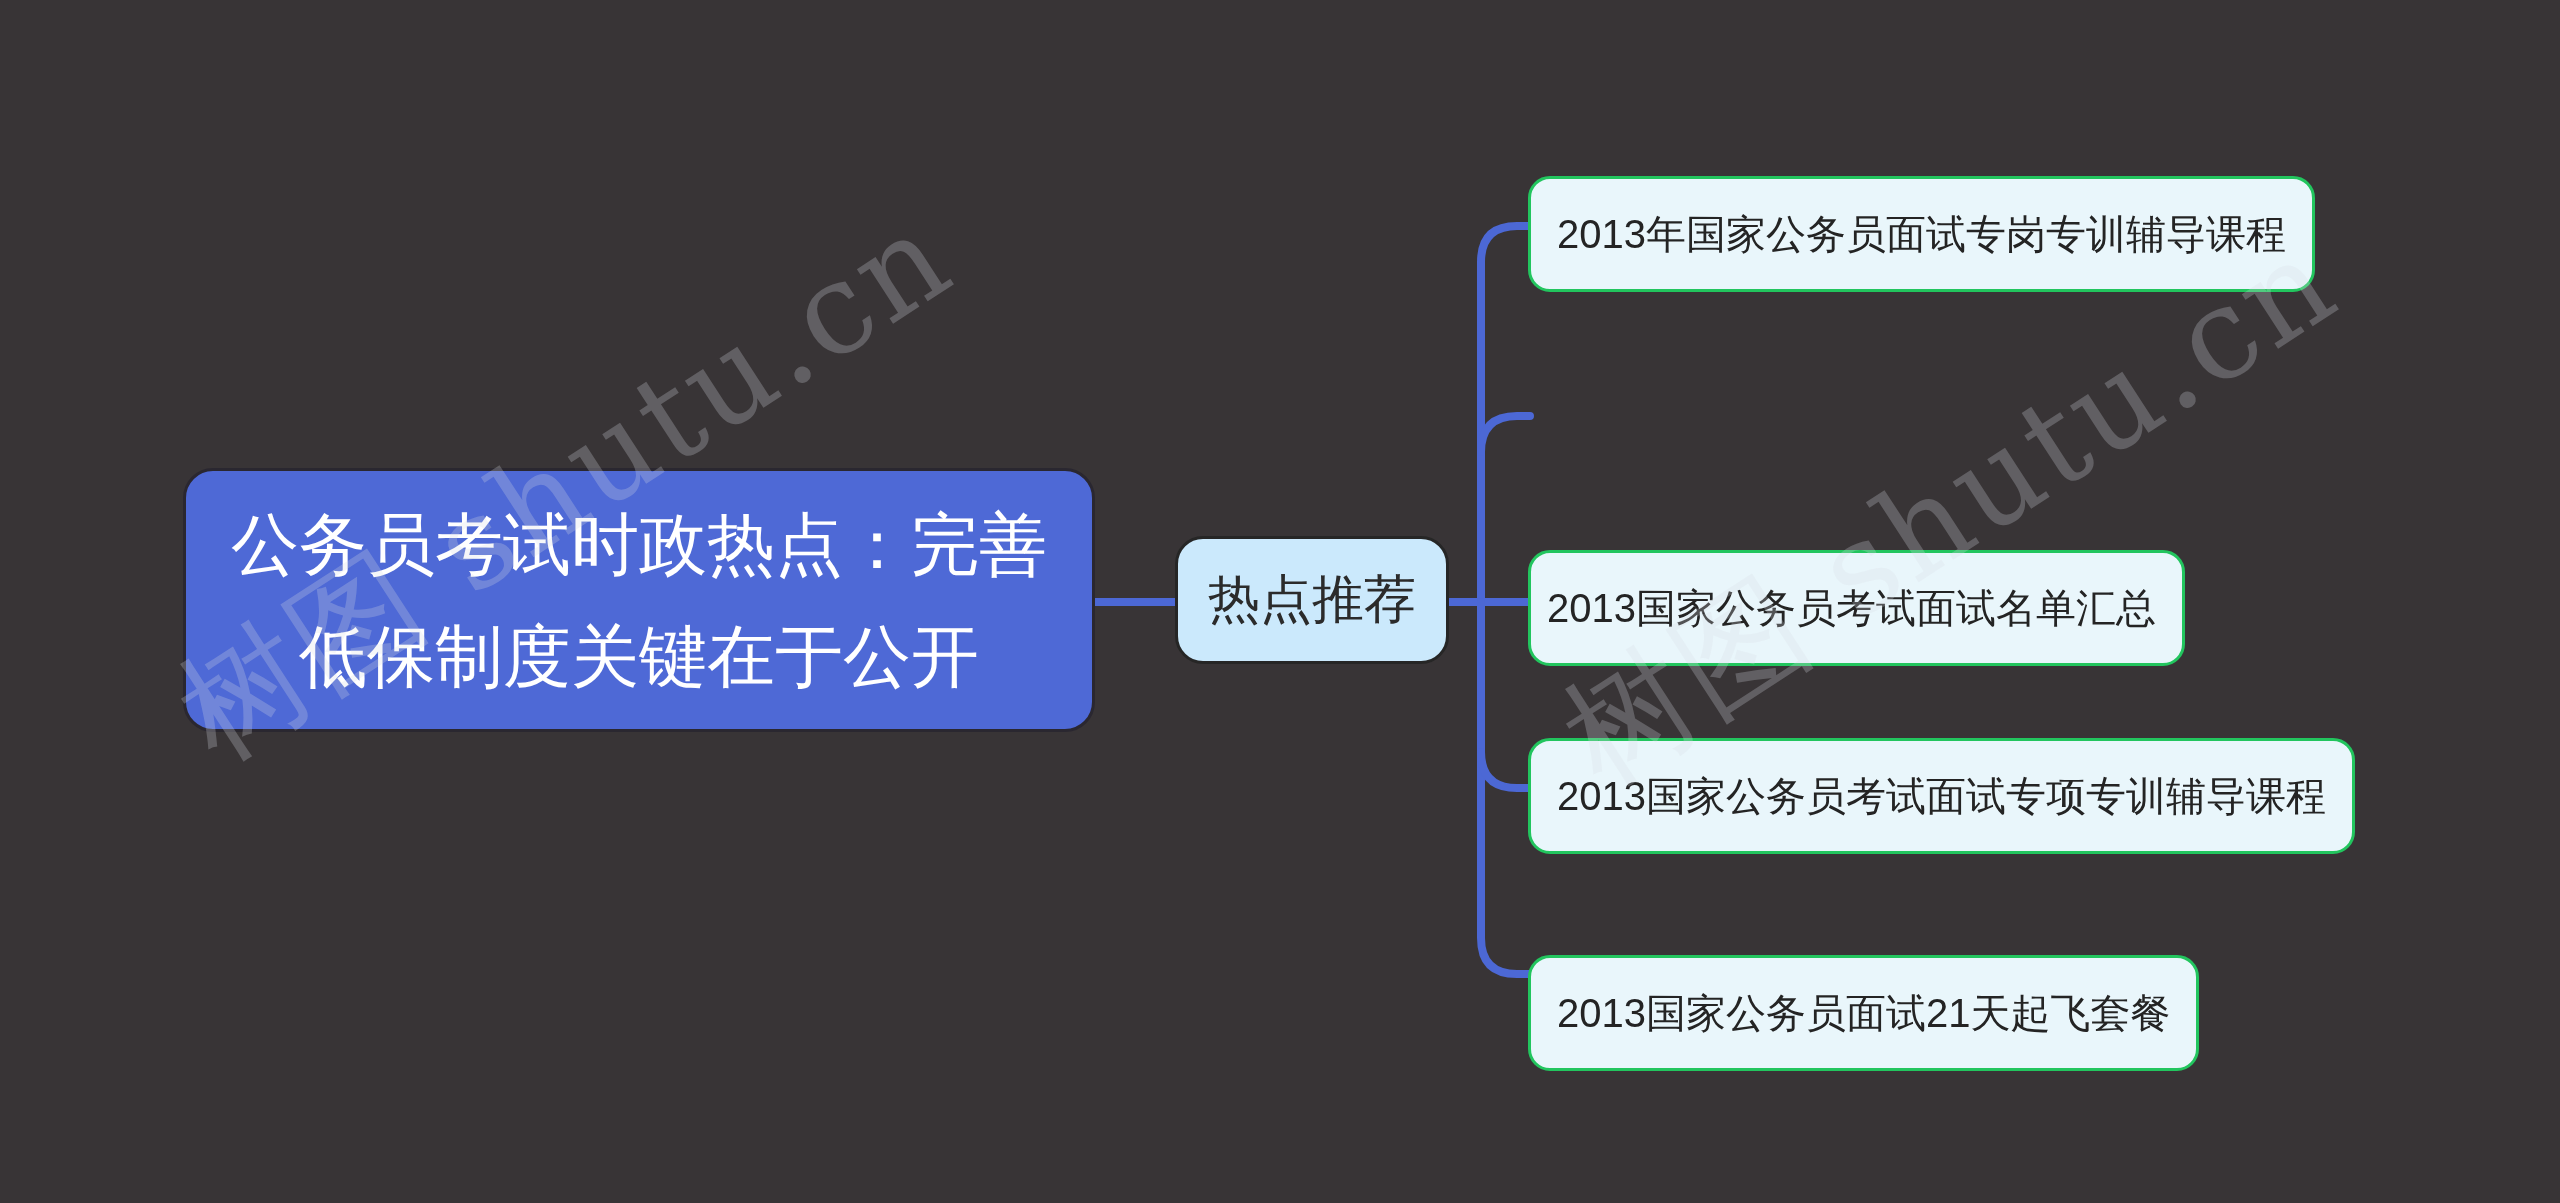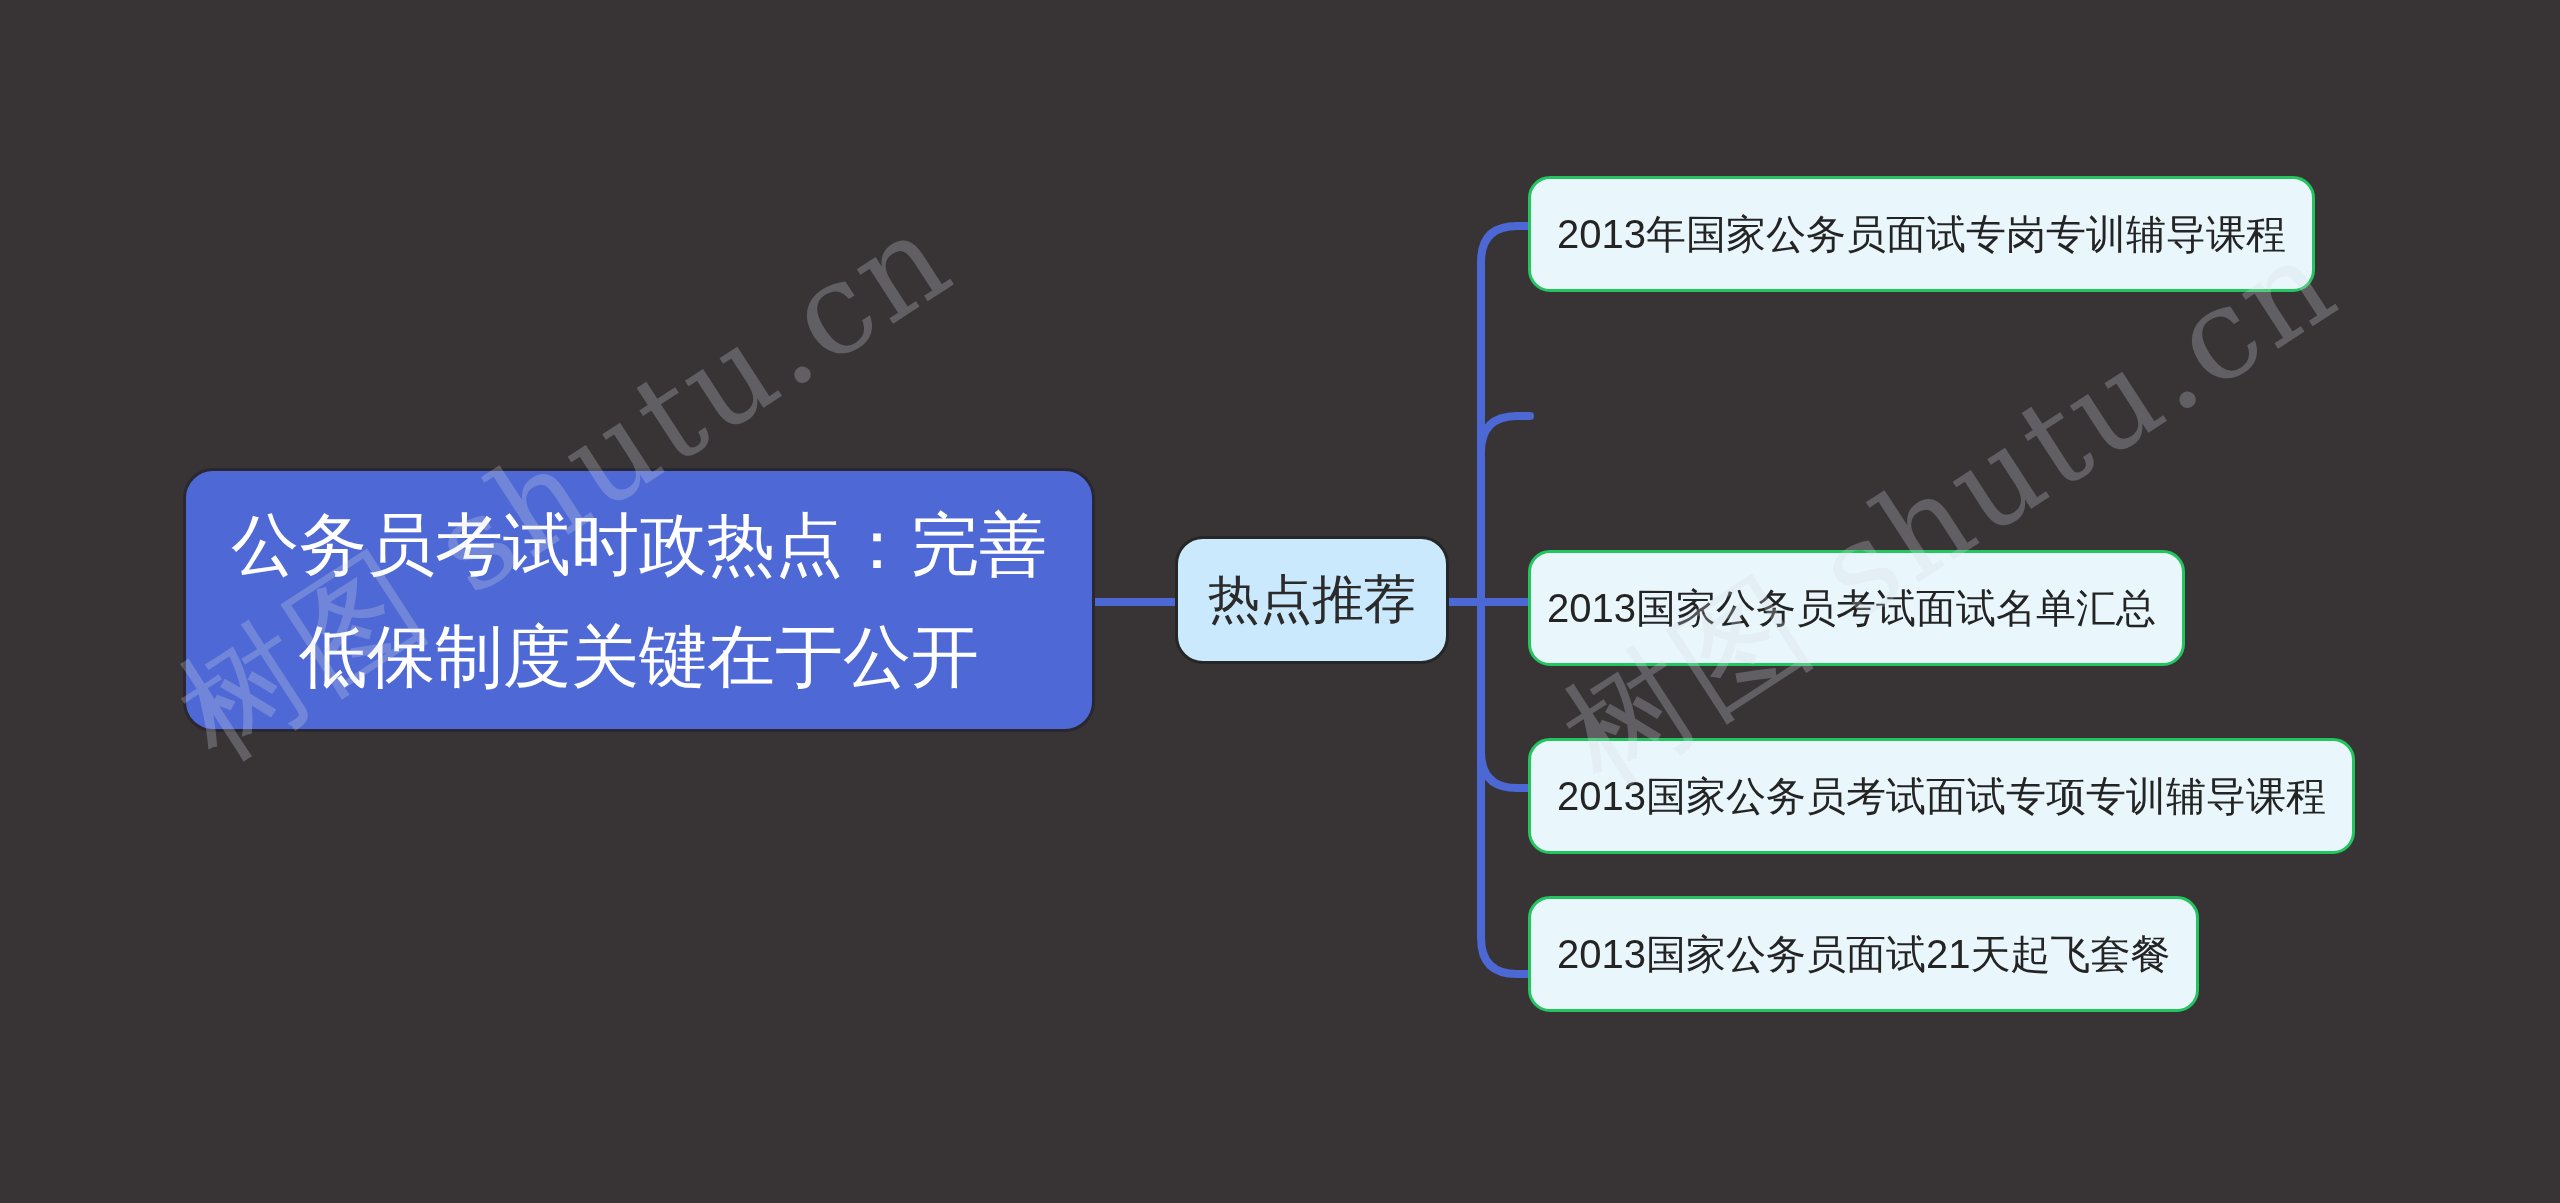--- a/index.html
+++ b/index.html
@@ -69,21 +69,21 @@
     background: #e9f6fb;
     border: 3px solid #22c55e;
     border-radius: 22px;
     color: #242424;
     font-size: 40px;
   }
   .leaf-0 { top: 176px; }
   .leaf-1 { top: 366px; }
   .leaf-2 { top: 550px; padding-left: 16px; }
   .leaf-3 { top: 738px; }
-  .leaf-4 { top: 896px; justify-content: flex-end; }
+  .leaf-4 { top: 955px; justify-content: flex-end; }
   .watermark {
     position: absolute;
     z-index: 3;
     pointer-events: none;
     font-family: "DejaVu Serif", serif;
     color: rgba(215, 221, 228, 0.26);
     font-size: 126px;
     letter-spacing: 4px;
     transform-origin: left bottom;
     white-space: nowrap;

